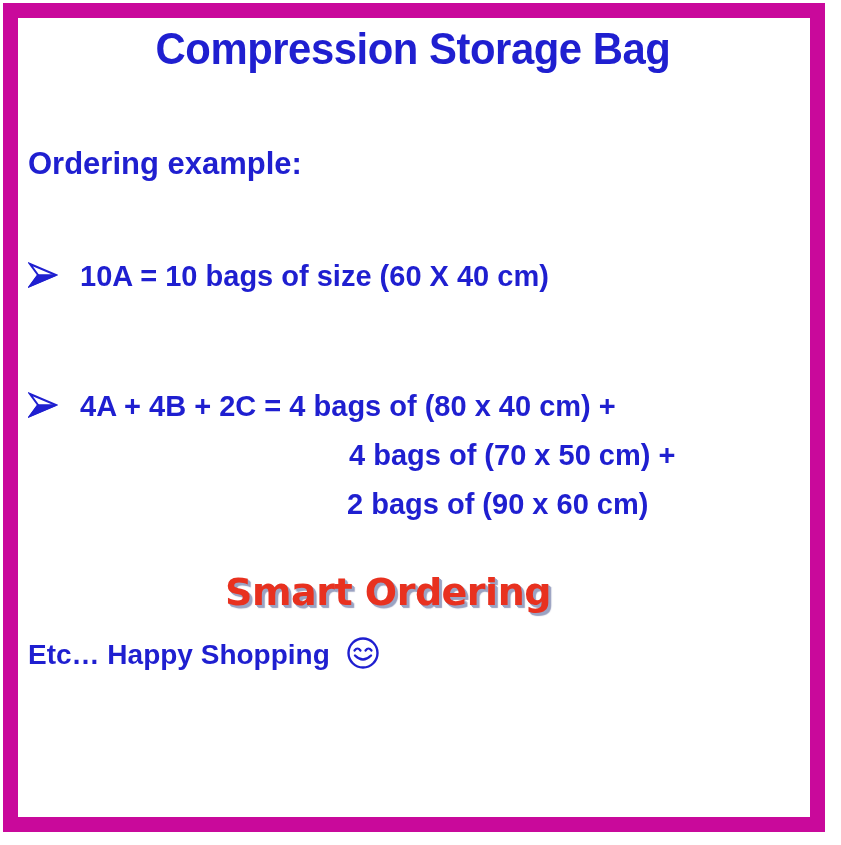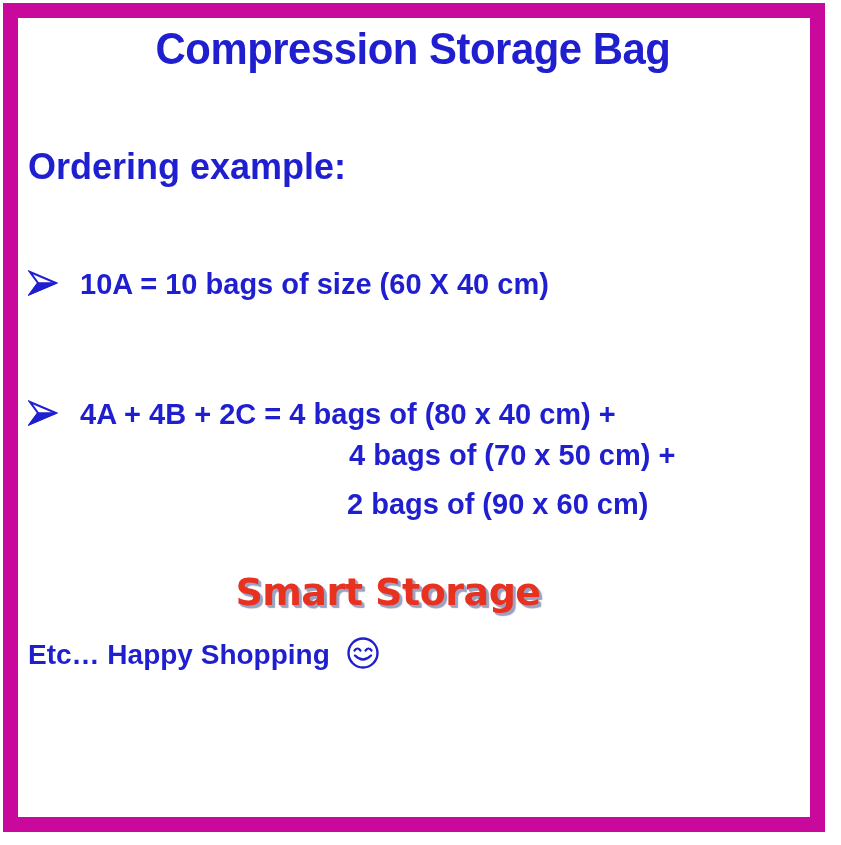--- a/index.html
+++ b/index.html
@@ -50,21 +50,21 @@
     transform: scaleX(0.93);
     transform-origin: center top;
     white-space: nowrap;
   }
   .heading {
     position: absolute;
     left: 28px;
     top: 145px;
     color: #1f1fd0;
     font-weight: bold;
-    font-size: 36px;
+    font-size: 31px;
     line-height: 1.2;
     white-space: nowrap;
   }
   .bullet-row {
     position: absolute;
     color: #1f1fd0;
     font-weight: bold;
     font-size: 29px;
     line-height: 1.25;
     white-space: nowrap;
@@ -72,21 +72,21 @@
   #bullet1 { left: 28px; top: 258px; }
   #bullet2 { left: 28px; top: 388px; }
 
   .arrow-icon {
     display: inline-block;
     vertical-align: -2px;
     width: 30px;
     height: 26px;
     margin-right: 14px;
   }
-  .bullet-text { display: inline-block; margin-top: 8px; }
+  .bullet-text { display: inline-block; }
 
   .cont-line {
     position: absolute;
     color: #1f1fd0;
     font-weight: bold;
     font-size: 29px;
     line-height: 1.25;
     white-space: nowrap;
   }
   #cont1 { left: 349px; top: 437px; }
@@ -157,21 +157,21 @@
           <polygon points="2,24 10,13 28,13" fill="#1f1fd0" stroke="#1f1fd0" stroke-width="1.5"></polygon>
         </svg>
       </span>
       <span class="bullet-text">4A + 4B + 2C = 4 bags of (80 x 40 cm) +</span>
     </div>
 
     <div class="cont-line" id="cont1">4 bags of (70 x 50 cm) +</div>
 
     <div class="cont-line" id="cont2">2 bags of (90 x 60 cm)</div>
 
-    <div class="wordart">Smart Storage</div>
+    <div class="wordart">Smart Ordering</div>
 
     <div class="footer-line">
       <span>Etc… Happy Shopping</span>
       <span class="smiley-icon">
         <svg viewBox="0 0 34 34" width="34" height="34" xmlns="http://www.w3.org/2000/svg">
           <circle cx="17" cy="17" r="14.5" fill="#ffffff" stroke="#1f1fd0" stroke-width="2.4"></circle>
           <path d="M8.5 14.5 Q11.5 10.5 14.5 14.5" fill="none" stroke="#1f1fd0" stroke-width="2.2" stroke-linecap="round"></path>
           <path d="M19.5 14.5 Q22.5 10.5 25.5 14.5" fill="none" stroke="#1f1fd0" stroke-width="2.2" stroke-linecap="round"></path>
           <path d="M9 19.5 Q17 27.5 25 19.5" fill="none" stroke="#1f1fd0" stroke-width="2.4" stroke-linecap="round"></path>
         </svg>

